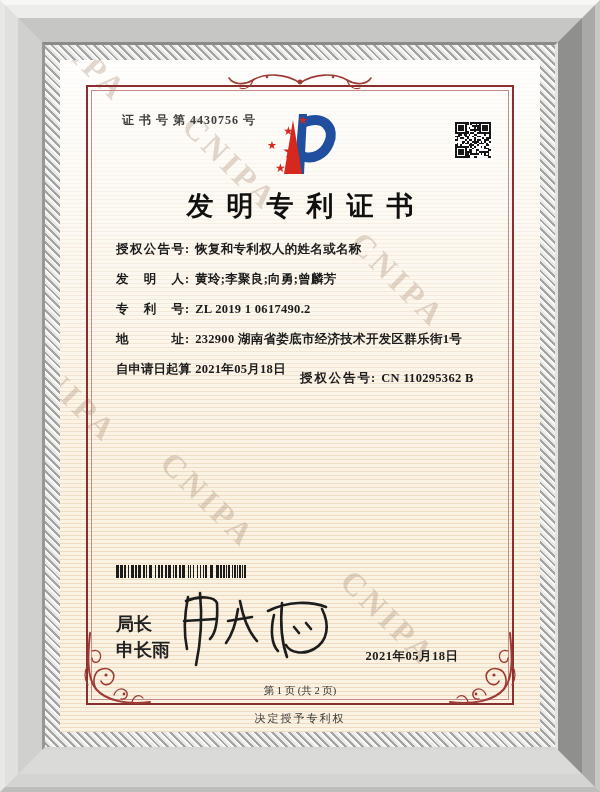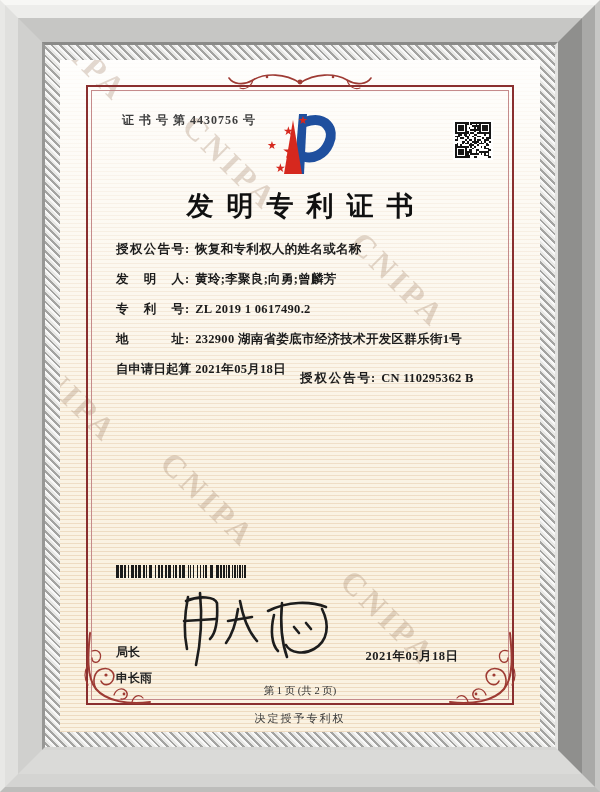--- a/index.html
+++ b/index.html
@@ -62,21 +62,21 @@
   .pair2 .flabel{width:70px;}
 
   .paras{position:absolute;left:38px;right:36px;top:386px;font-size:12px;
       line-height:17px;color:#2e2e2e;text-align:justify;}
   .paras p{margin:0;text-indent:24px;}
 
   .barcode{position:absolute;left:56px;top:505px;width:134px;height:13px;
       display:flex;align-items:stretch;}
   .barcode b{display:block;background:#1b1b1b;height:100%;}
 
-  .signer{position:absolute;left:56px;top:579px;font-size:12px;line-height:26px;
+  .signer{position:absolute;left:56px;top:551px;font-size:18px;line-height:26px;
       font-weight:700;font-family:"Liberation Sans","DejaVu Sans",sans-serif;
       color:#222;}
   .sig{position:absolute;left:100px;top:523px;width:185px;height:88px;}
 
   .issue-date{position:absolute;left:262px;top:588px;width:180px;
       text-align:center;font-size:12.5px;font-weight:600;letter-spacing:.5px;}
 
   .pagenum{position:absolute;left:0;top:624px;width:100%;text-align:center;
       font-size:10.5px;color:#2e2e2e;}
   .footnote{position:absolute;left:0;top:651px;width:100%;text-align:center;

